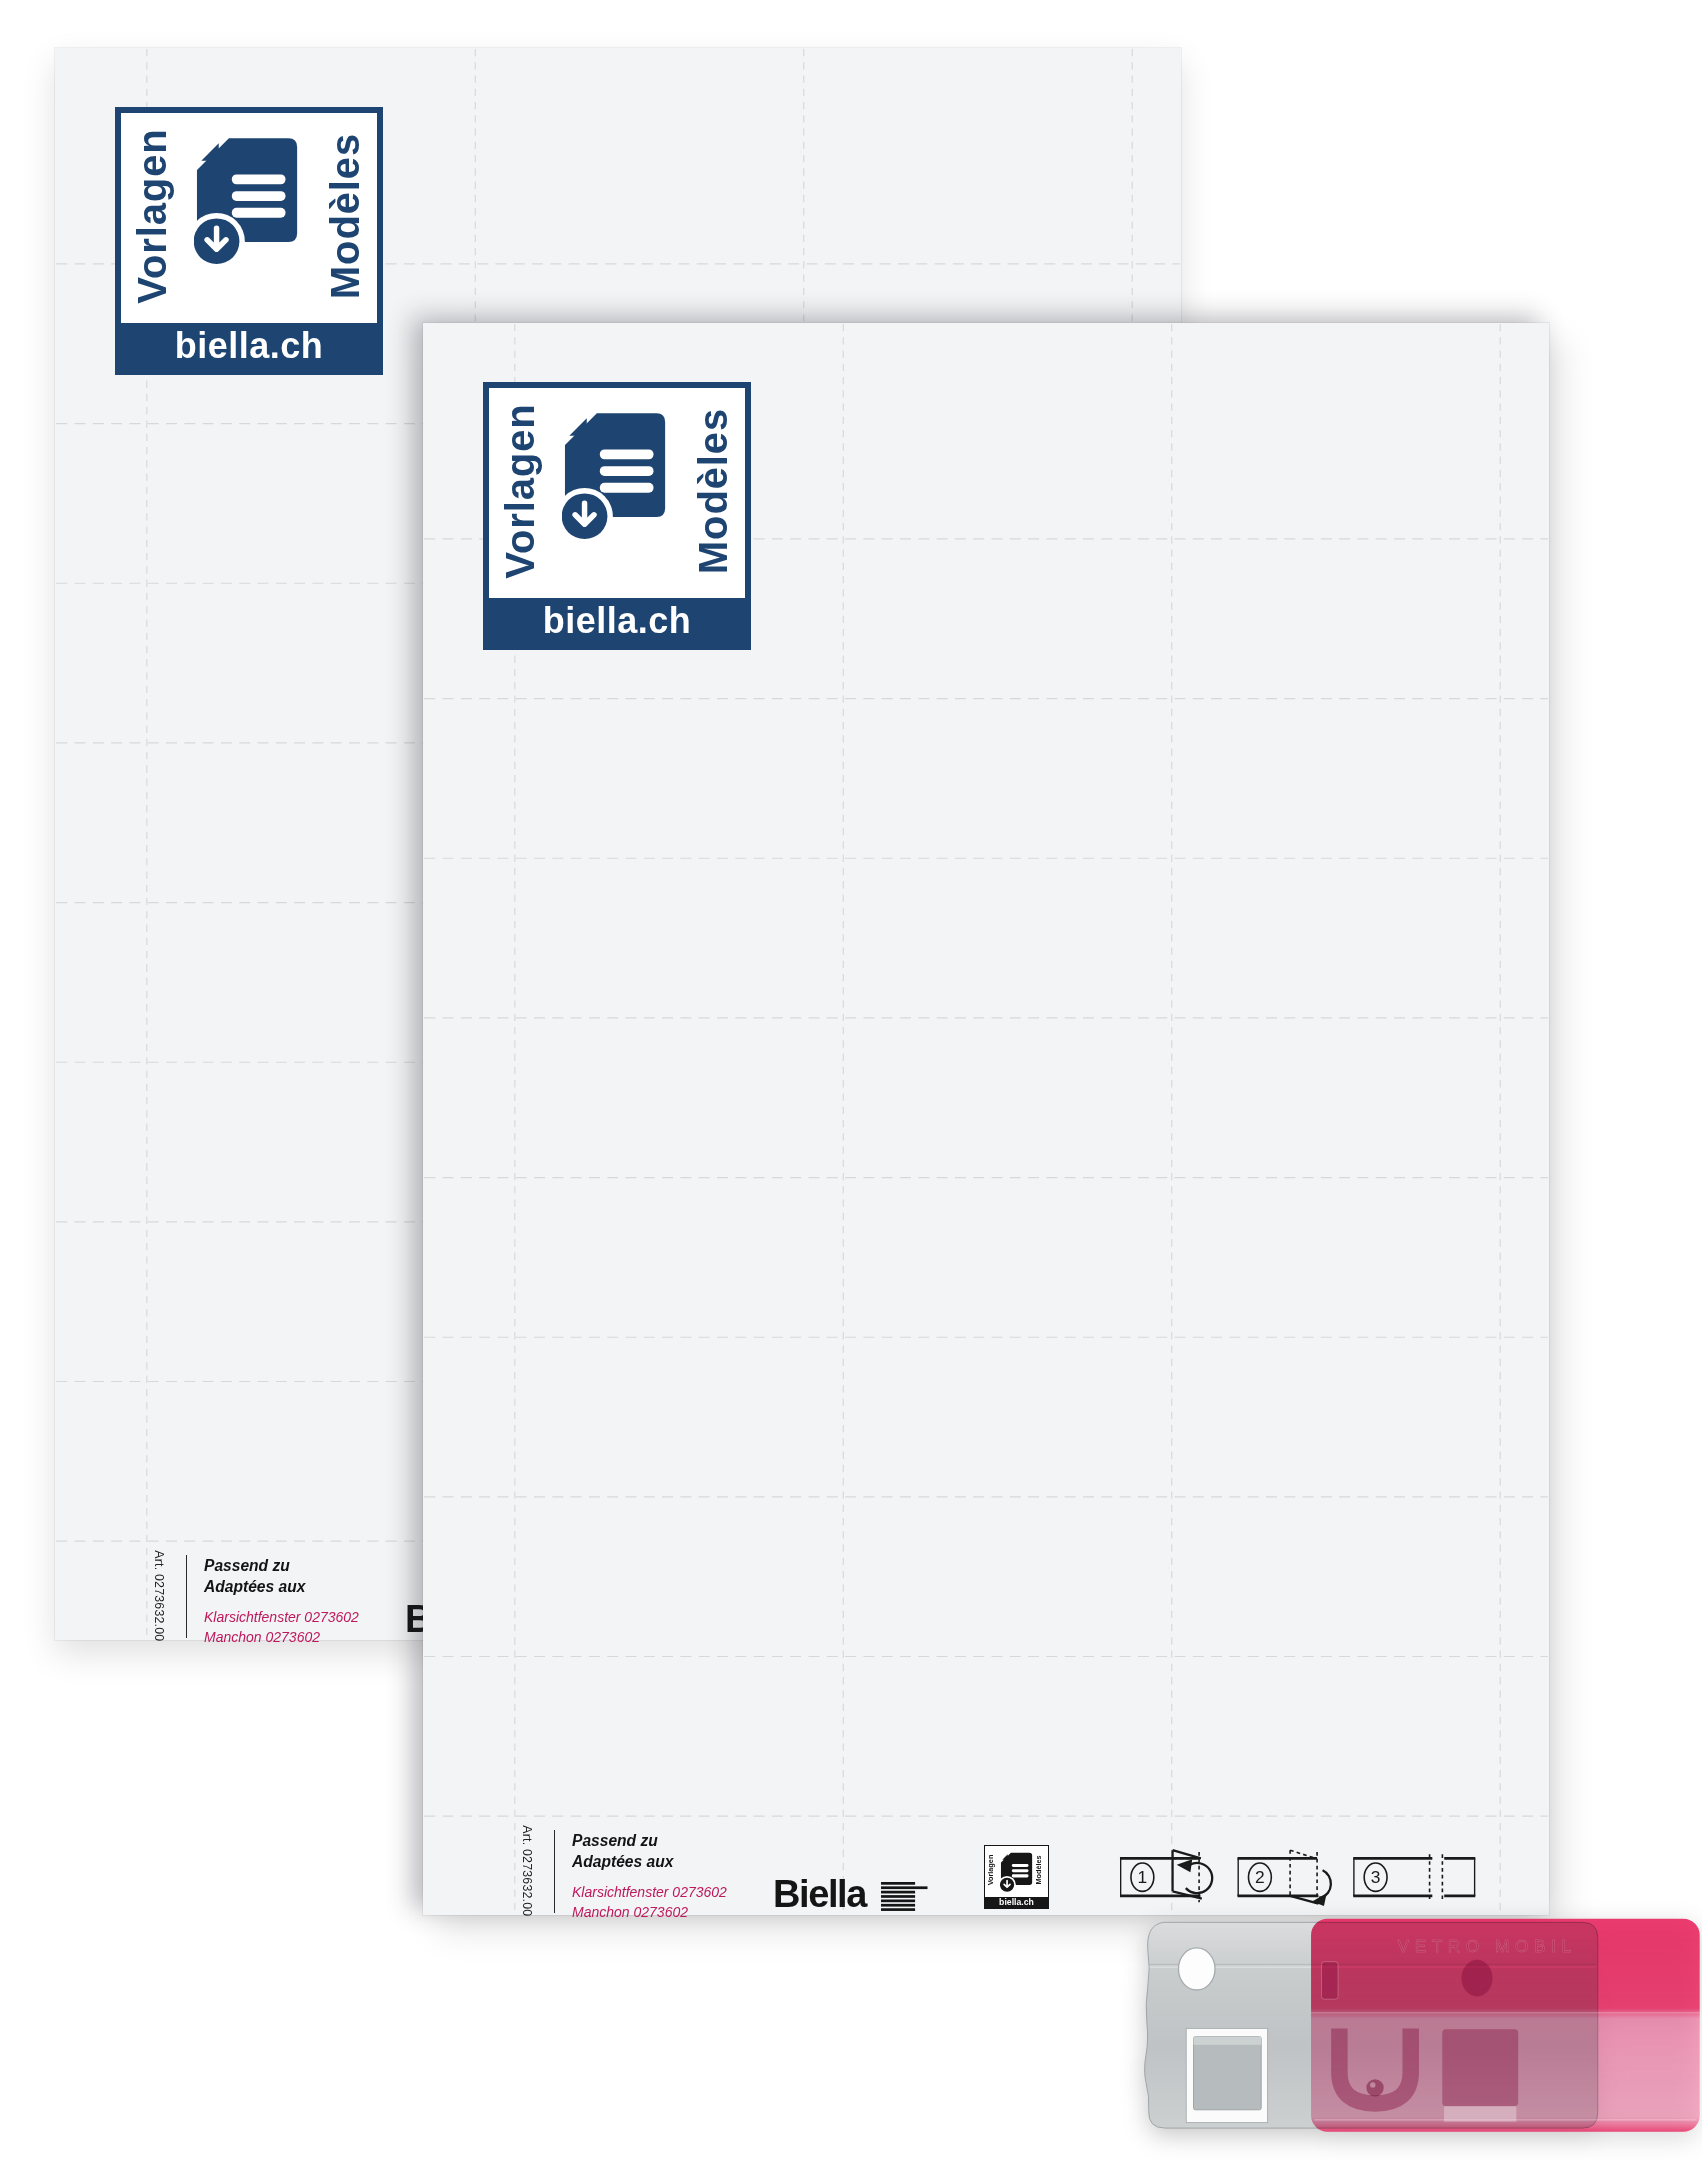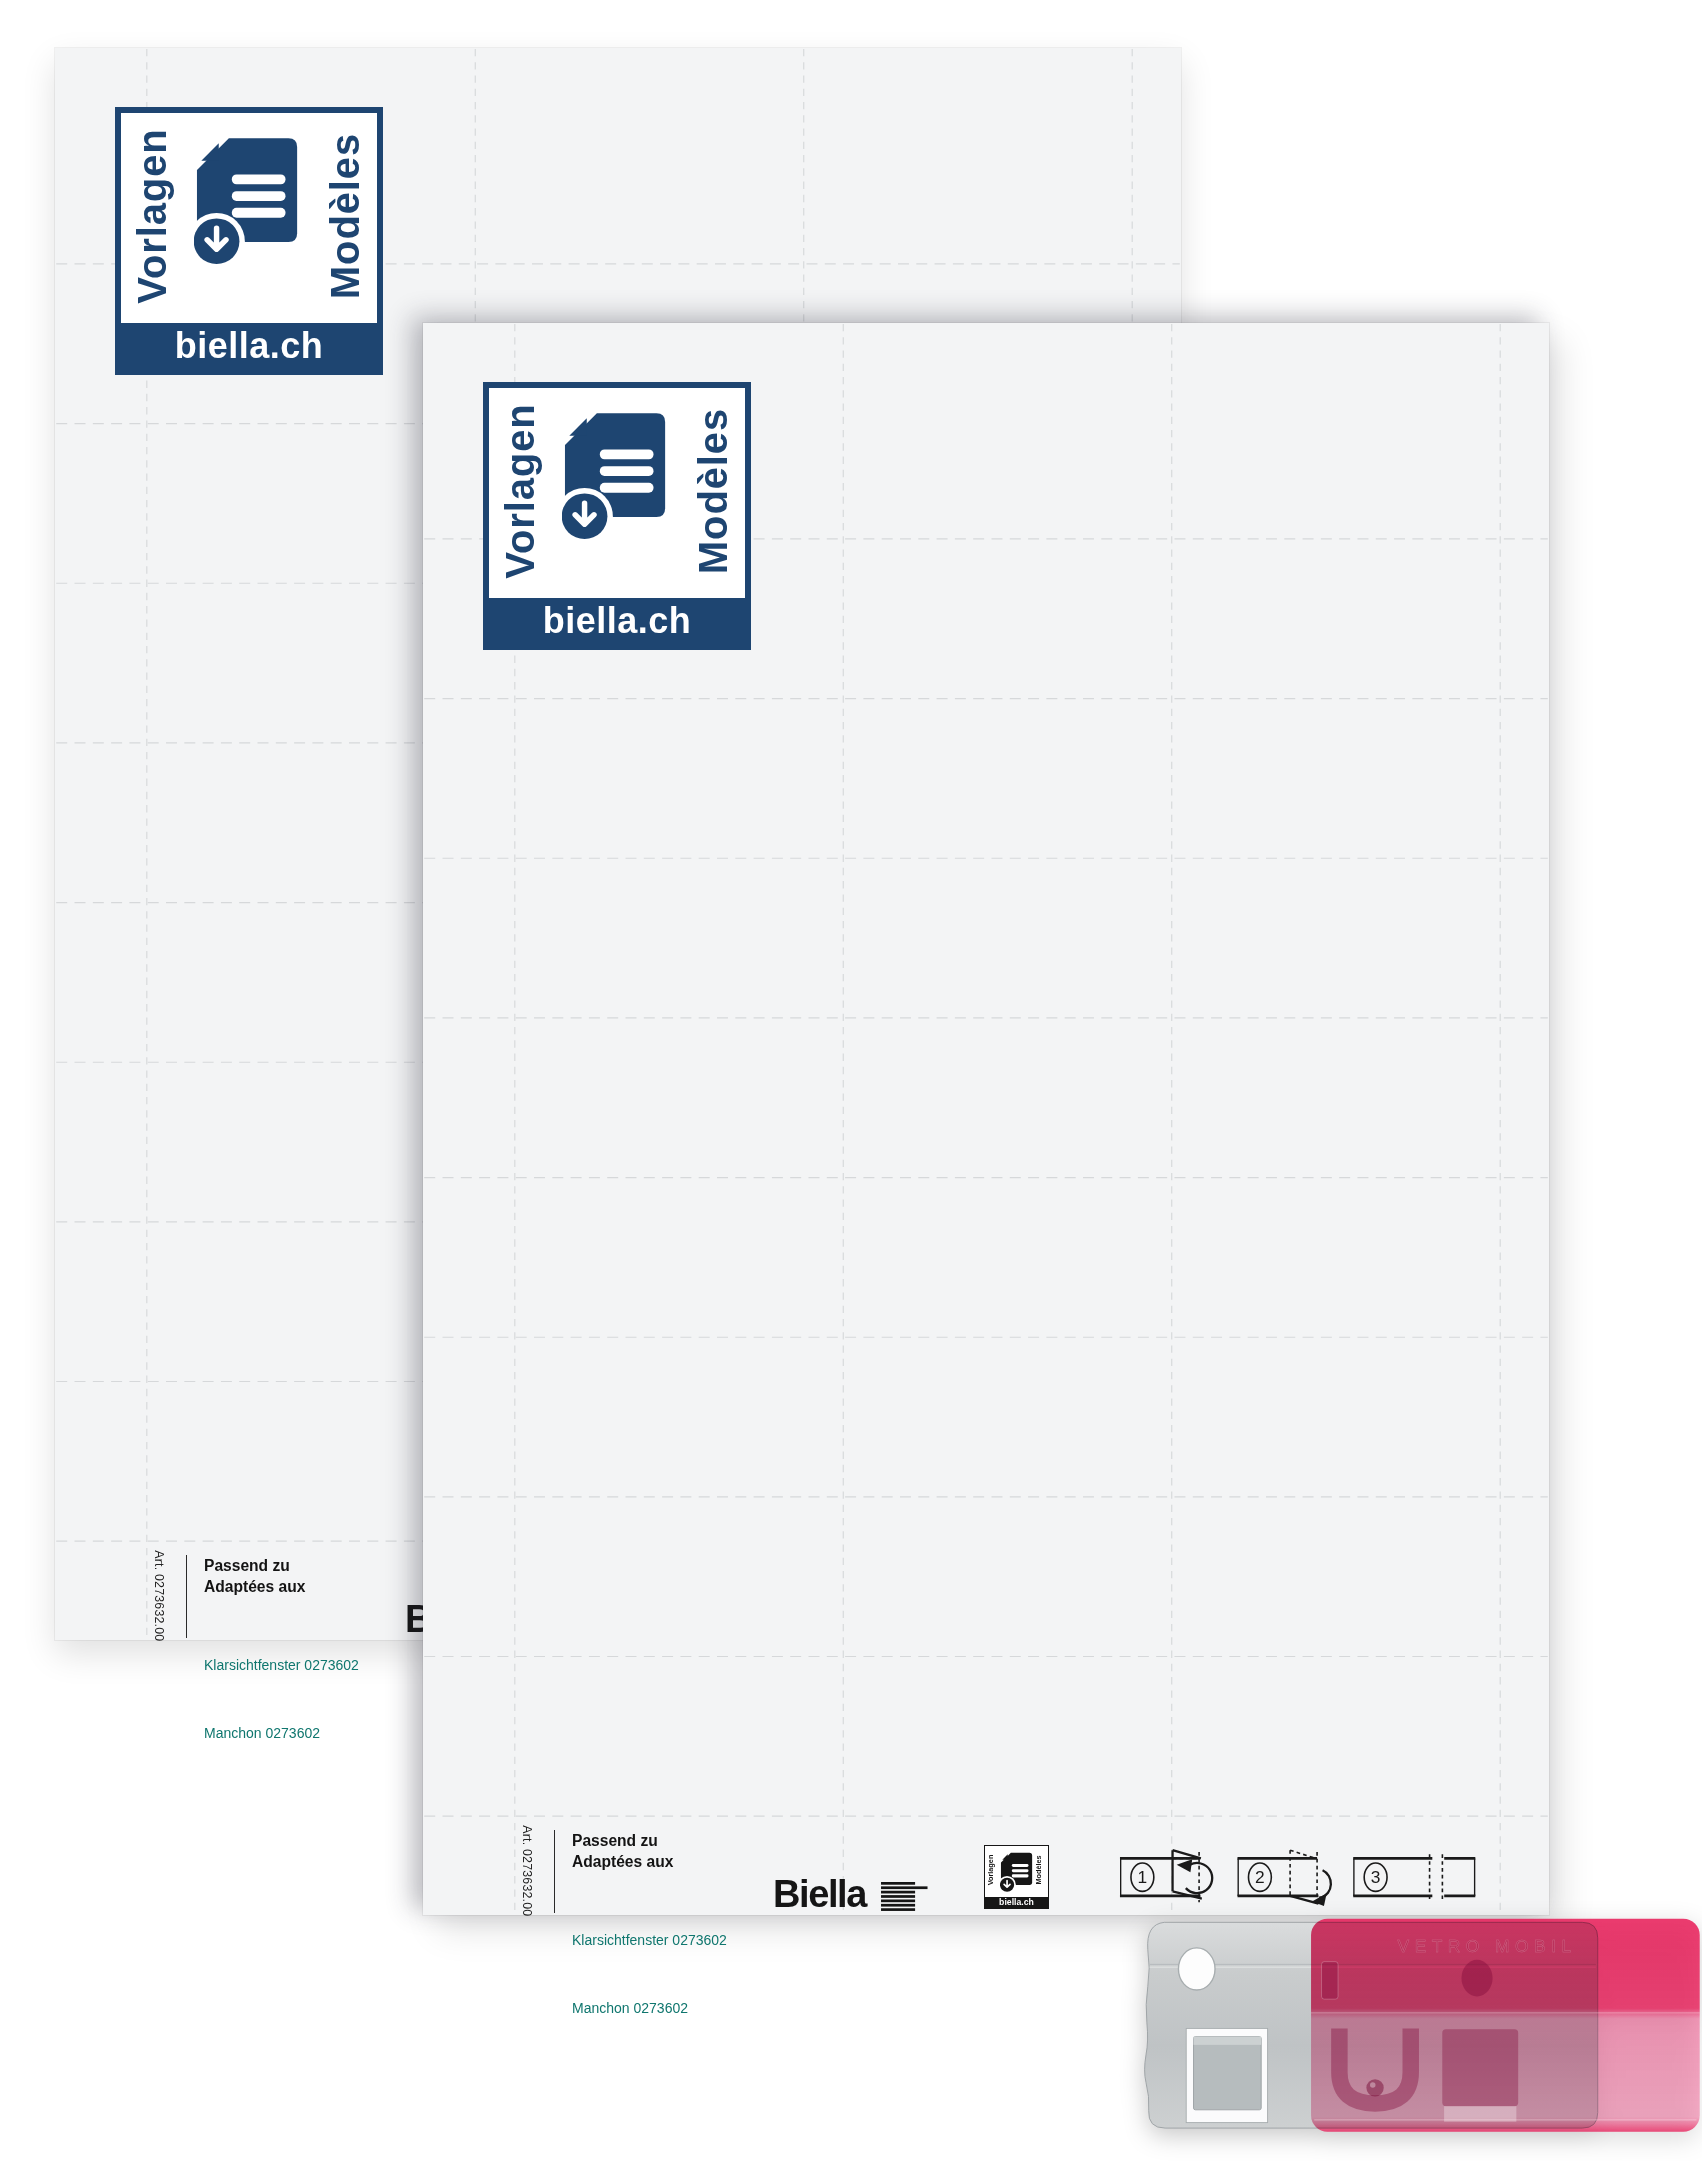--- a/index.html
+++ b/index.html
@@ -36,23 +36,23 @@
     color:#fff;font-weight:bold;font-size:36px;display:flex;align-items:center;justify-content:center;letter-spacing:0.5px;
   }
 
   
   .strip{position:absolute;left:0;right:0;top:1493px;height:99px;}
   .art-no{
     position:absolute;left:53px;top:48px;width:101px;height:13.7px;line-height:13.7px;
     transform:rotate(90deg);font-size:12.4px;letter-spacing:0.2px;color:#222;text-align:center;white-space:nowrap;
   }
   .strip-divider{position:absolute;left:131px;top:13.7px;width:1.4px;height:83px;background:#2a2a2a;}
-  .fit-block{position:absolute;left:149px;top:13.7px;}
+  .fit-block{position:absolute;left:149px;top:13.7px;font-style:italic;}
   .fit-bold{font-size:15.6px;font-weight:bold;line-height:21px;color:#141414;}
-  .fit-reg{font-size:14px;line-height:20px;color:#0f766e;margin-top:48px;}
+  .fit-reg{font-size:14px;line-height:20px;color:#be185d;}
   .fit-gap{height:10px;}
   .brand{position:absolute;left:350px;top:59px;font-size:38px;font-weight:bold;letter-spacing:-1.4px;line-height:1;color:#151515;}
   .brand-mark{position:absolute;left:458px;top:66px;width:47px;height:29px;}
 
   
   .mini-badge{position:absolute;left:561px;top:29px;width:65px;height:64px;background:#fff;border:1.4px solid #161616;}
   .mb-side{
     position:absolute;width:46px;height:10px;line-height:10px;text-align:center;
     font-size:7.3px;font-weight:bold;color:#161616;transform:rotate(-90deg);white-space:nowrap;
   }

